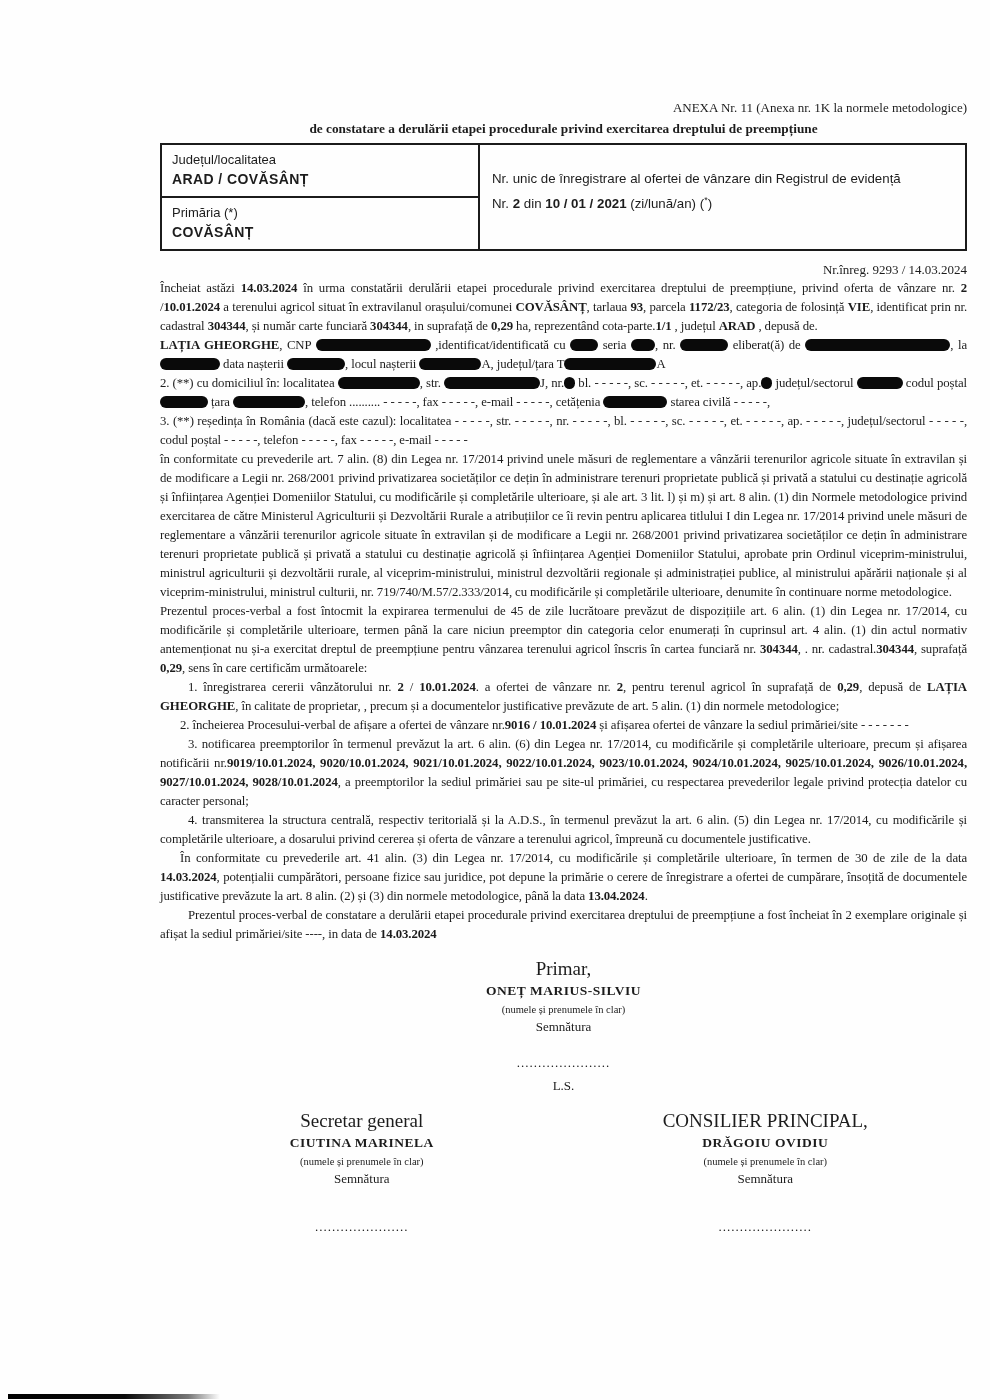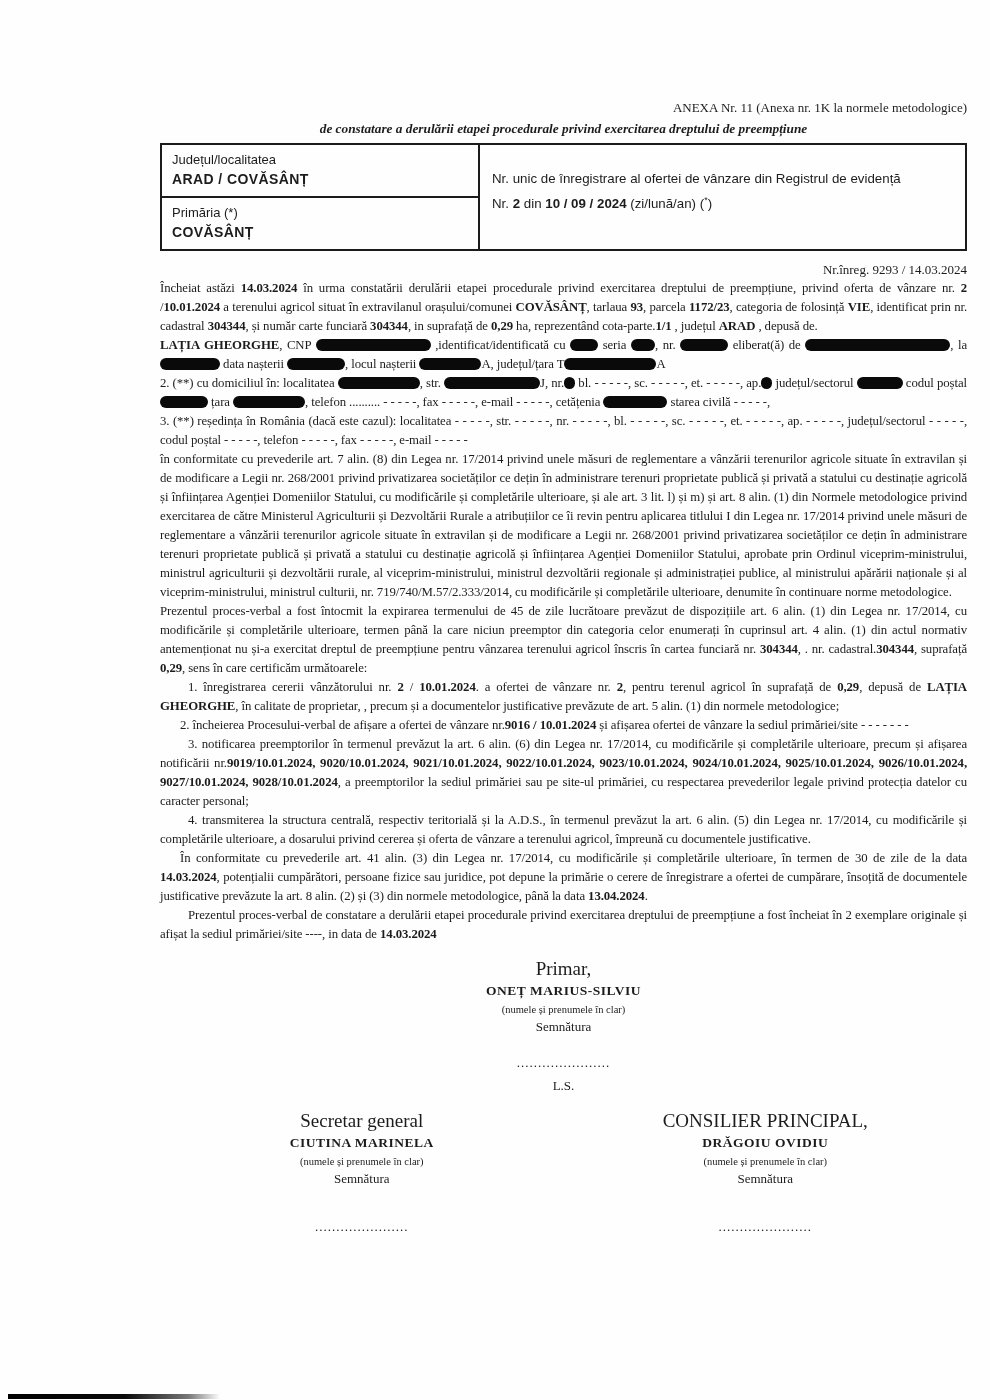--- a/index.html
+++ b/index.html
@@ -25,21 +25,20 @@
     text-align:center;
     font-weight:bold;
     font-size:14.5px;
     letter-spacing:0.3px;
   }
   .doc-subtitle {
     margin-top:5px;
     text-align:center;
     font-weight:bold;
     font-size:13.3px;
-    font-style:italic;
   }
 
   
   .regtable {
     margin-top:6px;
     display:flex;
     border:2px solid #1b1b1b;
     font-family:"Liberation Sans", sans-serif;
   }
   .rt-left { width:316px; border-right:2px solid #1b1b1b; display:flex; flex-direction:column; }
@@ -109,21 +108,21 @@
           <div class="rt-label">Județul/localitatea</div>
           <div class="rt-value">ARAD / COVĂSÂNȚ</div>
         </div>
         <div class="rt-cell">
           <div class="rt-label">Primăria (*)</div>
           <div class="rt-value">COVĂSÂNȚ</div>
         </div>
       </div>
       <div class="rt-right">
         <div class="rt-line1">Nr. unic de înregistrare al ofertei de vânzare din Registrul de evidență</div>
-        <div class="rt-line2"><span>Nr. </span><span class="b">2</span><span> din </span><span class="b">10 / 09 / 2024</span><span> (zi/lună/an) (</span><span class="sup">*</span><span>)</span></div>
+        <div class="rt-line2"><span>Nr. </span><span class="b">2</span><span> din </span><span class="b">10 / 01 / 2021</span><span> (zi/lună/an) (</span><span class="sup">*</span><span>)</span></div>
       </div>
     </div>
 
     <div class="reg-note">Nr.înreg. 9293 / 14.03.2024</div>
 
     <div class="doc-body">
         <p class="para"><span>Încheiat astăzi </span><span class="b">14.03.2024</span><span> în urma constatării derulării etapei procedurale privind exercitarea dreptului de preempțiune, privind oferta de vânzare nr. </span><span class="b">2</span><span> /</span><span class="b">10.01.2024</span><span> a terenului agricol situat în extravilanul orașului/comunei </span><span class="b">COVĂSÂNȚ</span><span>, tarlaua </span><span class="b">93</span><span>, parcela </span><span class="b">1172/23</span><span>, categoria de folosință </span><span class="b">VIE</span><span>, identificat prin nr. cadastral </span><span class="b">304344</span><span>, și număr carte funciară </span><span class="b">304344</span><span>, in suprafață de </span><span class="b">0,29</span><span> ha, reprezentând cota-parte.</span><span class="b">1/1</span><span> , județul </span><span class="b">ARAD</span><span> , depusă de.</span></p>
         <p class="para"><span class="b">LAȚIA GHEORGHE</span><span>, CNP </span><span class="redact" style="width: 115px; background: rgb(10, 10, 10);"></span><span> ,identificat/identificată cu </span><span class="redact" style="width: 28px; background: rgb(10, 10, 10);"></span><span> seria </span><span class="redact" style="width: 24px; background: rgb(10, 10, 10);"></span><span>, nr. </span><span class="redact" style="width: 48px; background: rgb(10, 10, 10);"></span><span> eliberat(ă) de </span><span class="redact" style="width: 145px; background: rgb(10, 10, 10);"></span><span>, la </span><span class="redact" style="width: 60px; background: rgb(10, 10, 10);"></span><span> data nașterii </span><span class="redact" style="width: 58px; background: rgb(10, 10, 10);"></span><span>, locul nașterii </span><span class="redact" style="width: 62px; background: rgb(10, 10, 10);"></span><span>A, județul/țara T</span><span class="redact" style="width: 92px; background: rgb(10, 10, 10);"></span><span>A</span></p>
         <p class="para"><span>2. (**) cu domiciliul în: localitatea </span><span class="redact" style="width: 82px; background: rgb(10, 10, 10);"></span><span>, str. </span><span class="redact" style="width: 96px; background: rgb(10, 10, 10);"></span><span>J, nr.</span><span class="redact" style="width: 11px; background: rgb(10, 10, 10);"></span><span> bl. - - - - -, sc. - - - - -, et. - - - - -, ap.</span><span class="redact" style="width: 11px; background: rgb(10, 10, 10);"></span><span> județul/sectorul </span><span class="redact" style="width: 46px; background: rgb(10, 10, 10);"></span><span> codul poștal </span><span class="redact" style="width: 48px; background: rgb(10, 10, 10);"></span><span> țara </span><span class="redact" style="width: 72px; background: rgb(10, 10, 10);"></span><span>, telefon .......... - - - - -, fax - - - - -, e-mail - - - - -, cetățenia </span><span class="redact" style="width: 64px; background: rgb(10, 10, 10);"></span><span> starea civilă - - - - -,</span></p>
         <p class="para"><span>3. (**) reședința în România (dacă este cazul): localitatea - - - - -, str. - - - - -, nr. - - - - -, bl. - - - - -, sc. - - - - -, et. - - - - -, ap. - - - - -, județul/sectorul - - - - -, codul poștal - - - - -, telefon - - - - -, fax - - - - -, e-mail - - - - -</span></p>

